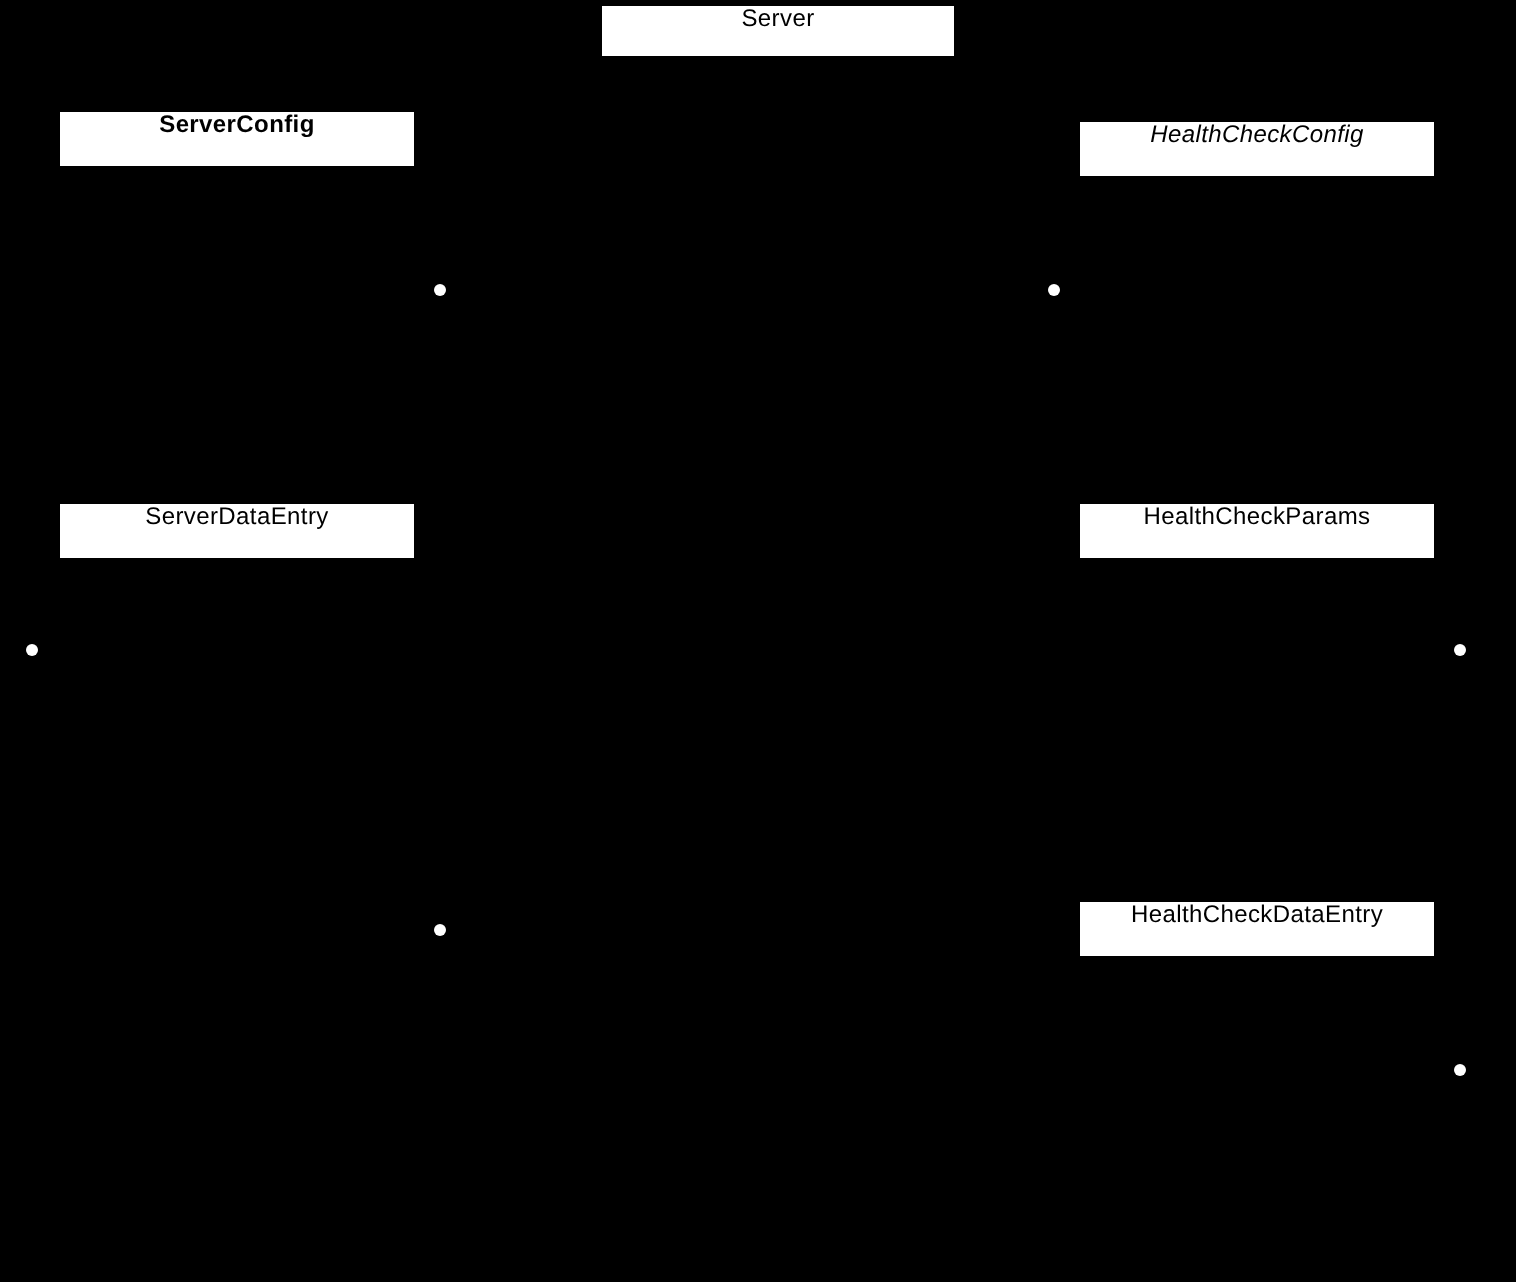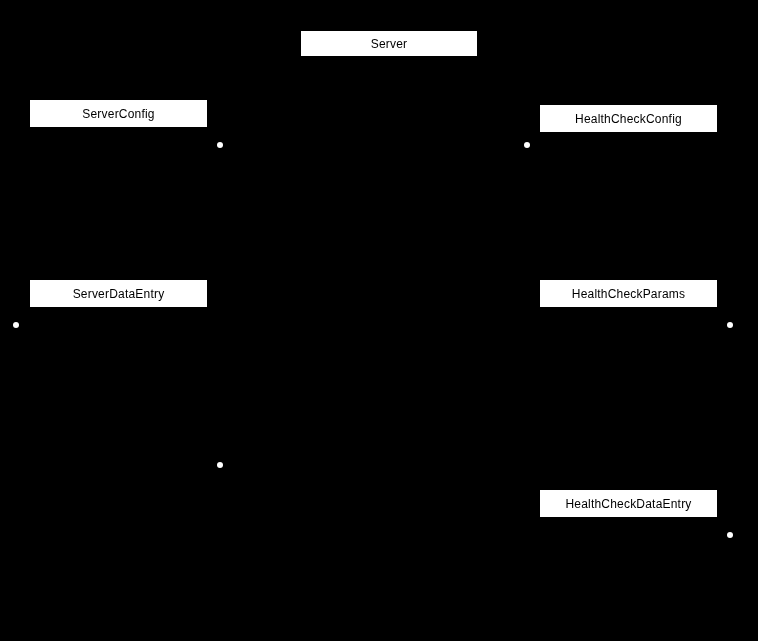--- a/index.html
+++ b/index.html
@@ -14,23 +14,22 @@
     overflow: hidden;
     background: var(--bg, #000);
     font-family: "Liberation Sans", sans-serif;
   }
   .node {
     position: absolute;
     box-sizing: border-box;
     background: var(--node-fill, #fff);
     border: 1px solid var(--node-border, #000);
     display: flex;
-    align-items: center;
+    align-items: flex-start;
     justify-content: center;
-    margin-top: 28px;
   }
   .node-label {
     color: var(--node-text, #000);
     font-size: 12px;
     line-height: 1;
     white-space: nowrap;
     letter-spacing: 0.2px;
   }
   .dot {
     position: absolute;
@@ -43,38 +42,38 @@
 </style>
 </head>
 <body>
 
 <div class="stage">
 
   <div class="node" style="left: 300px; top: 2px; width: 178px; height: 27px;">
     <span class="node-label">Server</span>
   </div>
 
-  <div class="node" style="left: 29px; top: 71px; width: 179px; height: 29px;">
+  <div class="node" style="left: 29px; top: 55px; width: 179px; height: 29px; font-weight: bold;">
     <span class="node-label">ServerConfig</span>
   </div>
 
-  <div class="node" style="left: 539px; top: 76px; width: 179px; height: 29px;">
+  <div class="node" style="left: 539px; top: 60px; width: 179px; height: 29px; font-style: italic;">
     <span class="node-label">HealthCheckConfig</span>
   </div>
 
   <div class="node" style="left: 539px; top: 251px; width: 179px; height: 29px;">
     <span class="node-label">HealthCheckParams</span>
   </div>
 
   <div class="node" style="left: 29px; top: 251px; width: 179px; height: 29px;">
     <span class="node-label">ServerDataEntry</span>
   </div>
 
 
-  <div class="node" style="left: 539px; top: 461px; width: 179px; height: 29px;">
+  <div class="node" style="left: 539px; top: 450px; width: 179px; height: 29px;">
     <span class="node-label">HealthCheckDataEntry</span>
   </div>
 
   <div class="dot" style="left: 220px; top: 145px;"></div>
   <div class="dot" style="left: 527px; top: 145px;"></div>
   <div class="dot" style="left: 16px; top: 325px;"></div>
   <div class="dot" style="left: 730px; top: 325px;"></div>
   <div class="dot" style="left: 220px; top: 465px;"></div>
   <div class="dot" style="left: 730px; top: 535px;"></div>
 

